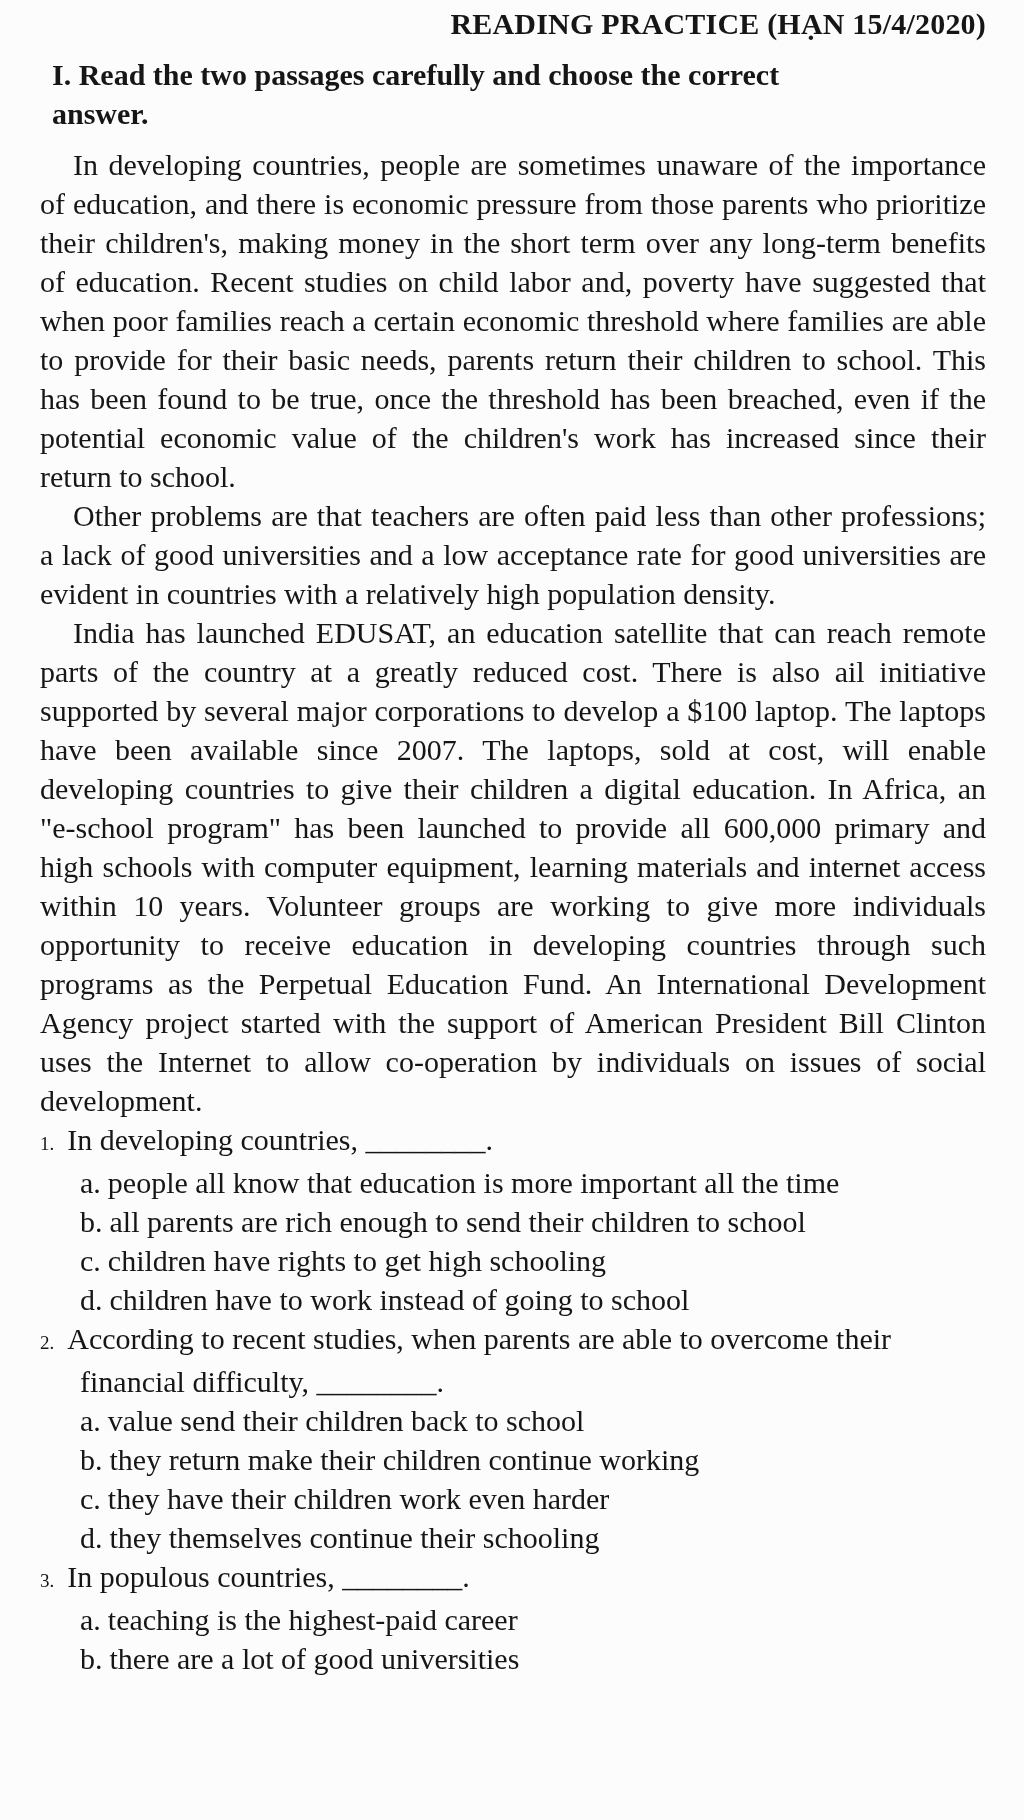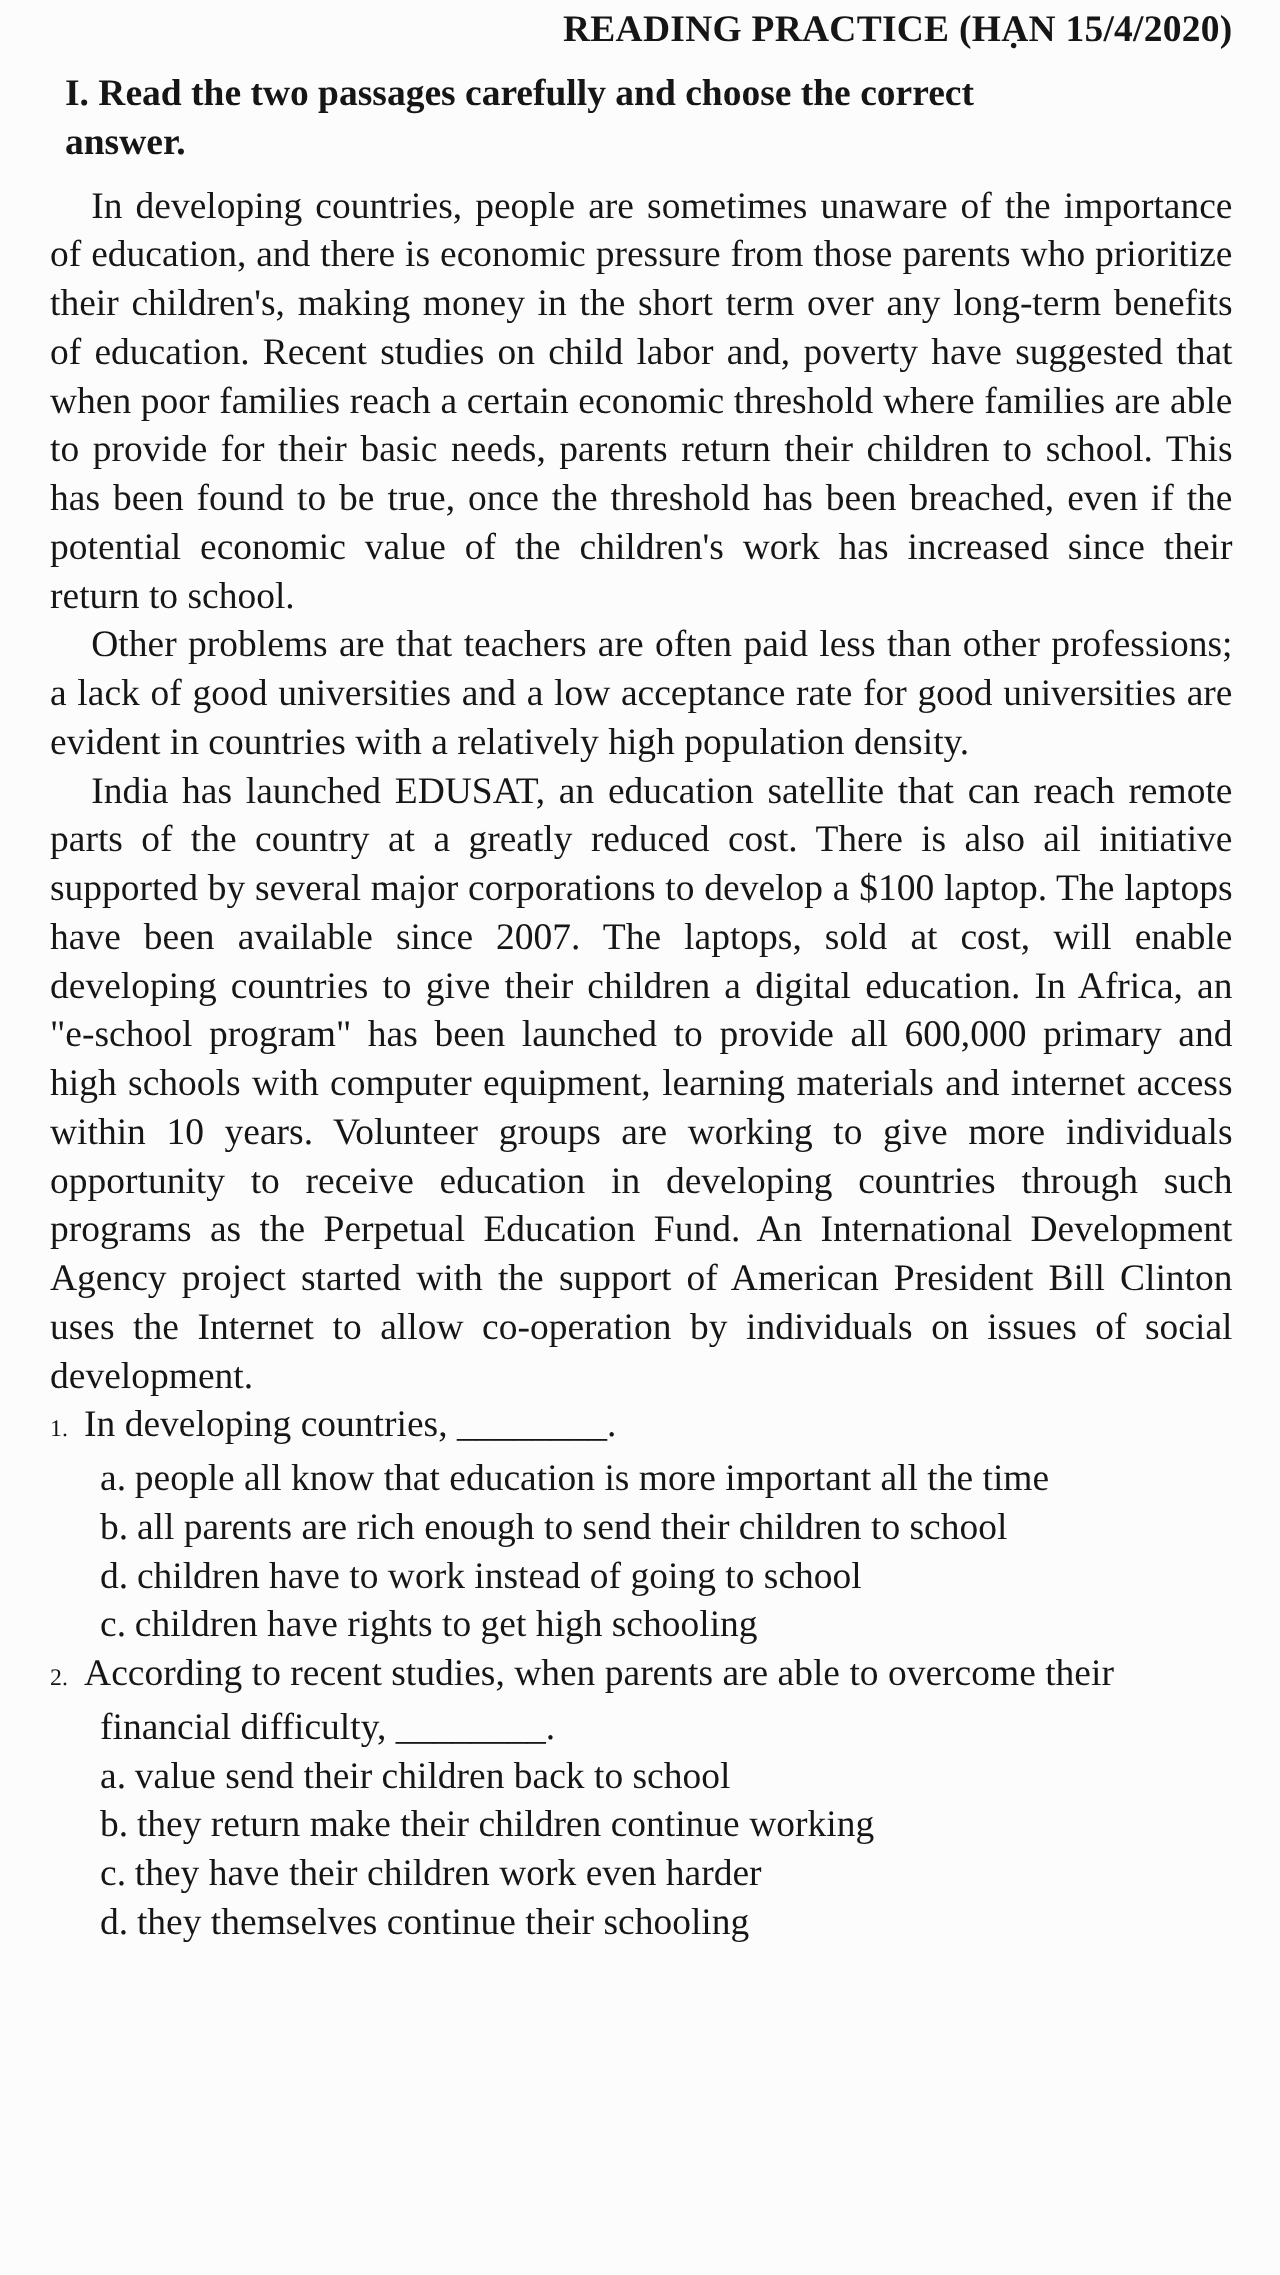--- a/index.html
+++ b/index.html
@@ -70,24 +70,24 @@
     <div class="q-line">
       <span class="q-num">1.</span><span class="q-text">In developing countries, ________.</span>
     </div>
     <div class="option">
       <span class="opt-letter">a.</span><span class="opt-text">people all know that education is more important all the time</span>
     </div>
     <div class="option">
       <span class="opt-letter">b.</span><span class="opt-text">all parents are rich enough to send their children to school</span>
     </div>
     <div class="option">
-      <span class="opt-letter">d.</span><span class="opt-text">children have to work instead of going to school</span>
+      <span class="opt-letter">c.</span><span class="opt-text">children have rights to get high schooling</span>
     </div>
     <div class="option">
-      <span class="opt-letter">c.</span><span class="opt-text">children have rights to get high schooling</span>
+      <span class="opt-letter">d.</span><span class="opt-text">children have to work instead of going to school</span>
     </div>
   </div>
 
   <div class="question">
     <div class="q-line">
       <span class="q-num">2.</span><span class="q-text">According to recent studies, when parents are able to overcome their financial difficulty, ________.</span>
     </div>
     <div class="option">
       <span class="opt-letter">a.</span><span class="opt-text">value send their children back to school</span>
     </div>
@@ -95,14 +95,25 @@
       <span class="opt-letter">b.</span><span class="opt-text">they return make their children continue working</span>
     </div>
     <div class="option">
       <span class="opt-letter">c.</span><span class="opt-text">they have their children work even harder</span>
     </div>
     <div class="option">
       <span class="opt-letter">d.</span><span class="opt-text">they themselves continue their schooling</span>
     </div>
   </div>
 
+  <div class="question">
+    <div class="q-line">
+      <span class="q-num">3.</span><span class="q-text">In populous countries, ________.</span>
+    </div>
+    <div class="option">
+      <span class="opt-letter">a.</span><span class="opt-text">teaching is the highest-paid career</span>
+    </div>
+    <div class="option">
+      <span class="opt-letter">b.</span><span class="opt-text">there are a lot of good universities</span>
+    </div>
+  </div>
 
 </div>
 
 </body></html>

